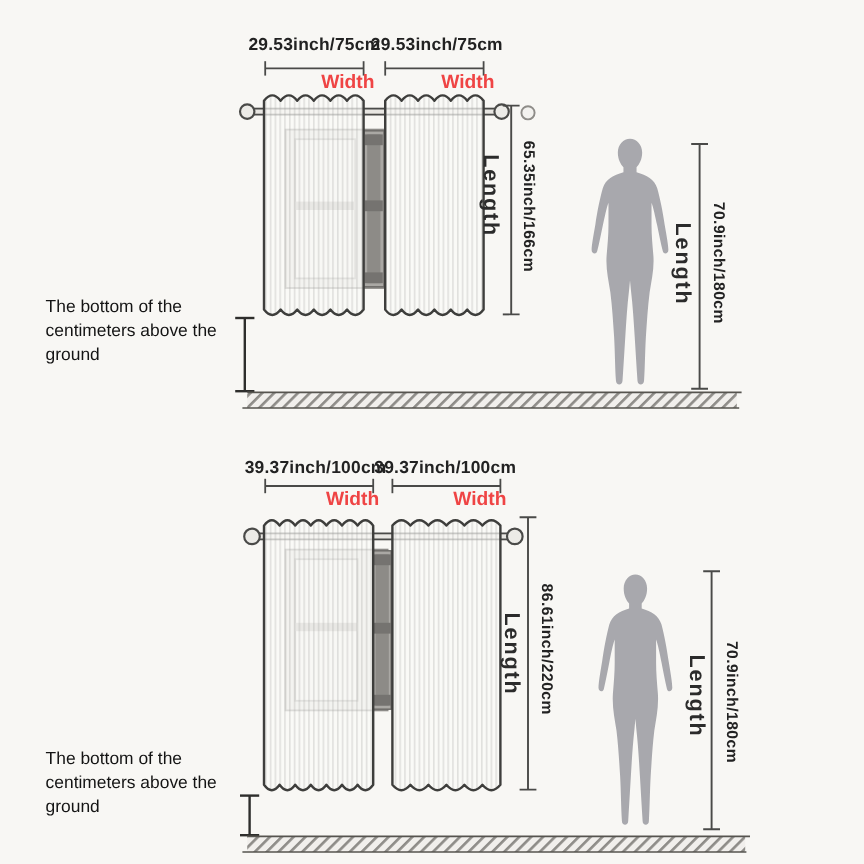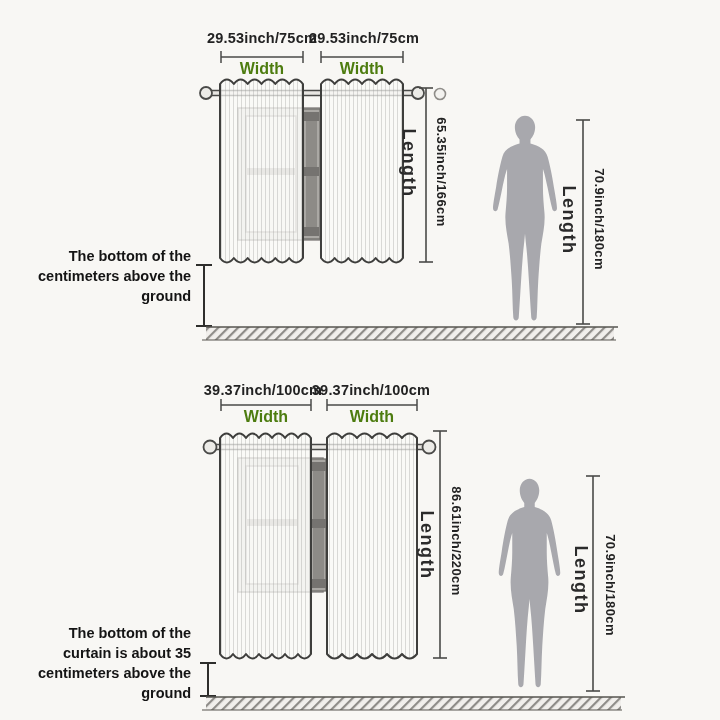--- a/index.html
+++ b/index.html
@@ -6,26 +6,26 @@
   body {
     width:720px; height:720px;
     background:#f8f7f4;
     font-family:"Liberation Sans", sans-serif;
     color:#1b1b1b;
   }
   .stage { position:relative; width:629px; height:720px; overflow:hidden; }
   svg.gfx { position:absolute; left:0; top:0; }
   .lbl { position:absolute; color:#1b1b1b; }
   .dim  { width:150px; text-align:center; font-size:14.5px; font-weight:700; letter-spacing:0.2px; color:#222; }
-  .axis { width:100px; text-align:center; font-size:16px;  font-weight:700; color:#4d7c0f; }
+  .axis { width:100px; text-align:right; font-size:16px;  font-weight:700; color:#ef4444; }
   .vtext { height:22px; display:flex; align-items:center; justify-content:center;
            transform:rotate(90deg); white-space:nowrap; }
   .vlabel { width:100px; font-size:18px; font-weight:600; letter-spacing:1.5px; color:#2b2b2b; }
   .vvalue { width:150px; font-size:13px; font-weight:700; letter-spacing:0.4px; color:#222; }
-  .note { font-size:14.5px; font-weight:700; line-height:20px; color:#141414;text-align:right; }
+  .note { font-size:14.5px; font-weight:400; line-height:20px; color:#141414; }
 </style>
 </head>
 <body>
 
 <div class="stage">
 
   <svg class="gfx" width="720" height="720" viewBox="0 0 720 720">
     <defs>
       <pattern id="stripes" width="4" height="8" patternUnits="userSpaceOnUse">
         <rect width="4" height="8" fill="#fbfbf9" fill-opacity="0.72"></rect>
@@ -182,18 +182,17 @@
   <div class="lbl axis" style="left:322px; top:408px;">Width</div>
 
   <div class="lbl vtext vlabel" style="left:377px; top:534px;">Length</div>
   <div class="lbl vtext vvalue" style="left:382px; top:530px;">86.61inch/220cm</div>
 
   <div class="lbl vtext vlabel" style="left:531px; top:569px;">Length</div>
   <div class="lbl vtext vvalue" style="left:536px; top:574px;">70.9inch/180cm</div>
 
   <div class="lbl note" style="left:38px; top:623px;">
     <div>The bottom of the</div>
-    <div>curtain is about 35</div>
     <div>centimeters above the</div>
     <div>ground</div>
   </div>
 
 </div>
 
 </body></html>

